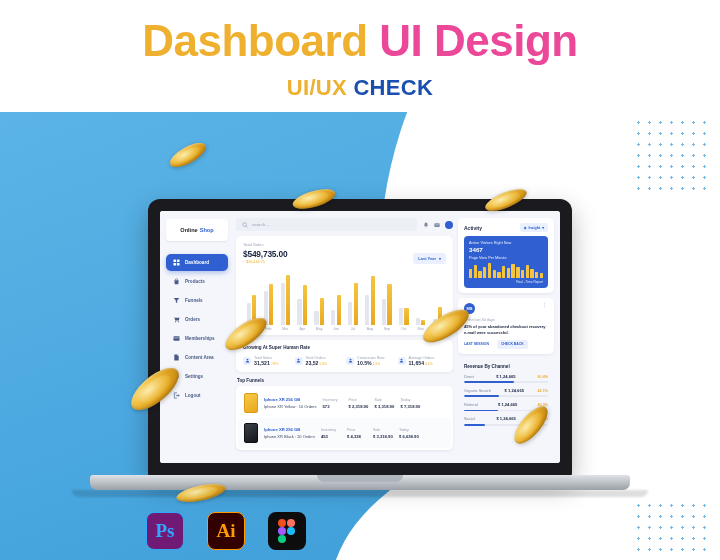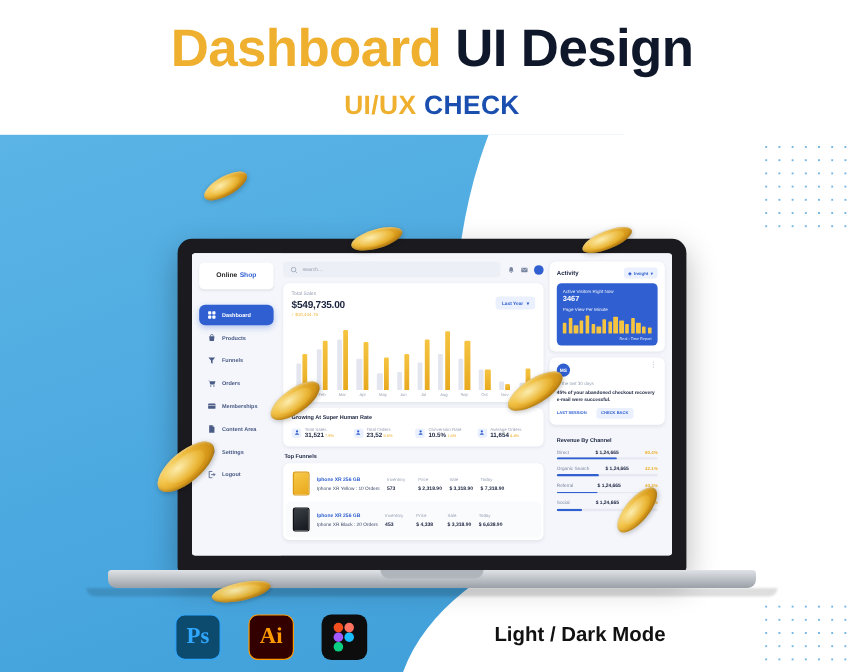--- a/index.html
+++ b/index.html
@@ -10,21 +10,21 @@
     overflow: hidden;
   }
   #stage { position: relative; width: 720px; height: 560px; background: #fff; }
 
   
   .header { position: absolute; left: 0; top: 0; width: 720px; height: 112px;
             display: flex; flex-direction: column; align-items: center; justify-content: flex-start;
             padding-top: 18px; background: #fff; z-index: 40; }
   .title { font-size: 44px; font-weight: bold; letter-spacing: -0.5px; line-height: 1.05; white-space: nowrap; }
   .title .t1 { color: #eeb02e; }
-  .title .t2 { color: #0f172a; }
+  .title .t2 { color: #ec4899; }
   .subtitle { margin-top: 11px; font-size: 22px; font-weight: bold; letter-spacing: 0.3px; white-space: nowrap; }
   .subtitle .s1 { color: #eeb02e; }
   .subtitle .s2 { color: #1a4fb0; }
 
   
   .bluebg { position: absolute; left: 0; top: 112px; width: 720px; height: 448px; overflow: hidden; background: #fff; }
   .blue-shape { position: absolute; left: 0; top: 0; width: 520px; height: 448px;
                 background: linear-gradient(160deg,#5bb4e5 0%, #4ba8e0 55%, #3f9ed8 100%); }
   .blue-curve { position: absolute; left: 380px; top: -180px; width: 520px; height: 700px;
                 background: #ffffff; border-radius: 50% 0 0 50% / 50% 0 0 50%;
@@ -75,21 +75,21 @@
                display:flex; align-items:center; gap:4px; padding: 0 6px; color:#9aa3b5; font-size:4.4px; }
   .searchbox svg { width:6px; height:6px; }
   .topicons { display:flex; align-items:center; gap:5px; }
   .topicons .ti { width:6px; height:6px; color:#7b86a0; }
   .topicons .ti svg { width:100%; height:100%; display:block; }
   .avatar { width: 8px; height: 8px; border-radius: 50%; background:#2f5fd0; }
 
   .card { background:#fff; border-radius: 5px; box-shadow: 0 1px 3px rgba(20,30,60,.07); }
 
   .salescard { padding: 6px 7px 4px 7px; }
-  .salesrow { display:flex; justify-content:space-between; align-items:center; }
+  .salesrow { display:flex; justify-content:space-between; align-items:flex-end; }
   .sl-label { color:#9aa3b5; font-size:4.2px; }
   .sl-value { font-size: 8.4px; font-weight: bold; color:#1b2440; margin-top:1.5px; letter-spacing:-0.2px; }
   .sl-delta { font-size:3.8px; color:#eeb02e; margin-top:1px; }
   .yearbtn { background:#eaf0fd; color:#2f5fd0; font-size:4px; font-weight:600;
              padding: 3px 5px; border-radius: 3px; display:flex; align-items:center; gap:3px; white-space:nowrap; }
 
   .chart { margin-top: 5px; height: 56px; display:flex; align-items:flex-end; gap:0; }
   .chcol { flex:1; display:flex; align-items:flex-end; justify-content:center; gap:1.2px; height:100%; }
   .bar { width: 4.2px; border-radius: 1px 1px 0 0; }
   .bar.gray { background:#e3e6ee; }
@@ -172,21 +172,21 @@
   .c5 { left:420px; top:300px; width:52px; height:52px; transform: rotate(-32deg) scaleY(.40); }
   .c6 { left:126px; top:360px; width:58px; height:58px; transform: rotate(-40deg) scaleY(.44); }
   .c7 { left:508px; top:402px; width:46px; height:46px; transform: rotate(-50deg) scaleY(.42); }
   .c8 { left:176px; top:468px; width:50px; height:50px; transform: rotate(-12deg) scaleY(.30); opacity:.96; }
 
   
   .footer { position:absolute; left:0; top:500px; width:720px; height:60px; z-index:35; }
   .appicons { position:absolute; left:146px; top:12px; display:flex; gap:23px; }
   .appicon { width:38px; height:38px; border-radius:8px; display:flex; align-items:center; justify-content:center;
              font-size:19px; font-weight:bold; font-family:"Liberation Serif", serif; }
-  .ps { background:#0c4a6e; color:#31a8ff; border:1.2px solid #31a8ff; }
+  .ps { background:#701a75; color:#31a8ff; border:1.2px solid #31a8ff; }
   .ai { background:#330000; color:#ff9a00; border:1.2px solid #ff9a00; }
   .fg { background:#0d0d0d; position:relative; }
   .fg i { position:absolute; width:8px; height:8px; border-radius:50%; }
   .lightdark { position:absolute; left:412px; top:19px; font-size:17px; font-weight:bold; color:#111;
                white-space:nowrap; }
 </style>
 </head>
 <body>
 
 <div id="stage">
@@ -633,16 +633,15 @@
       <div class="appicon ps">Ps</div>
       <div class="appicon ai">Ai</div>
       <div class="appicon fg">
         <i style="background:#f24e1e;left:10px;top:7px;"></i>
         <i style="background:#ff7262;left:19px;top:7px;"></i>
         <i style="background:#a259ff;left:10px;top:15px;"></i>
         <i style="background:#1abcfe;left:19px;top:15px;"></i>
         <i style="background:#0acf83;left:10px;top:23px;"></i>
       </div>
     </div>
-    <div class="lightdark">Light / Dark Mode</div>
   </div>
 
 </div>
 
 </body></html>

